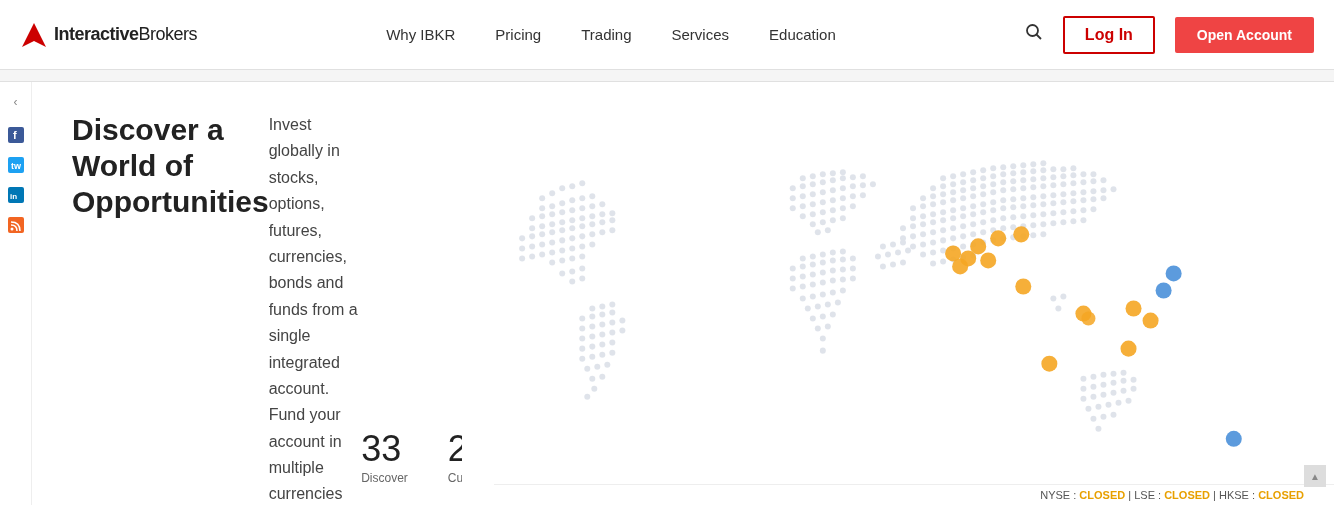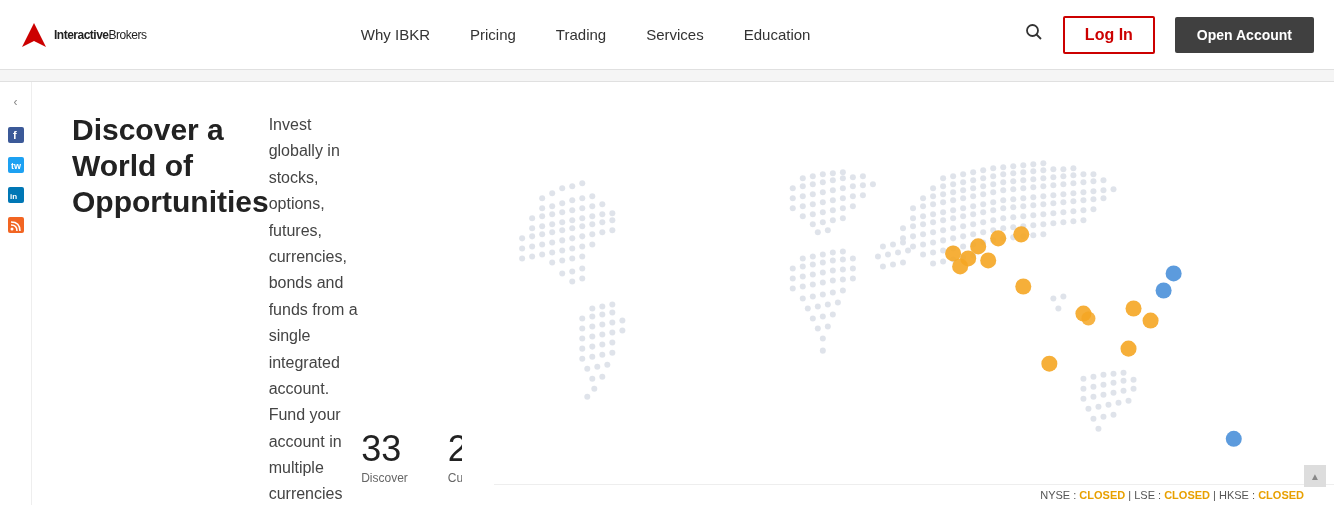--- a/index.html
+++ b/index.html
@@ -18,21 +18,21 @@
     .logo-area {
       display: flex;
       align-items: center;
       gap: 6px;
     }
     .logo-icon {
       width: 28px;
       height: 28px;
     }
     .logo-text {
-      font-size: 12px;
+      font-size: 18px;
       font-weight: 700;
       color: #222;
       letter-spacing: -0.5px;
     }
     .logo-text span { font-weight: 400; color: #222; }
     .nav {
       display: flex;
       align-items: center;
       gap: 40px;
       text-align: center;
@@ -59,21 +59,21 @@
       border: 2px solid #cc0000;
       color: #cc0000;
       background: #fff;
       padding: 8px 20px;
       font-size: 16px;
       font-weight: 600;
       cursor: pointer;
       border-radius: 2px;
     }
     .btn-open {
-      background: #404040;
+      background: #ef4444;
       color: #fff;
       border: none;
       padding: 10px 22px;
       font-size: 14px;
       font-weight: 600;
       cursor: pointer;
       border-radius: 2px;
     }
 
     

